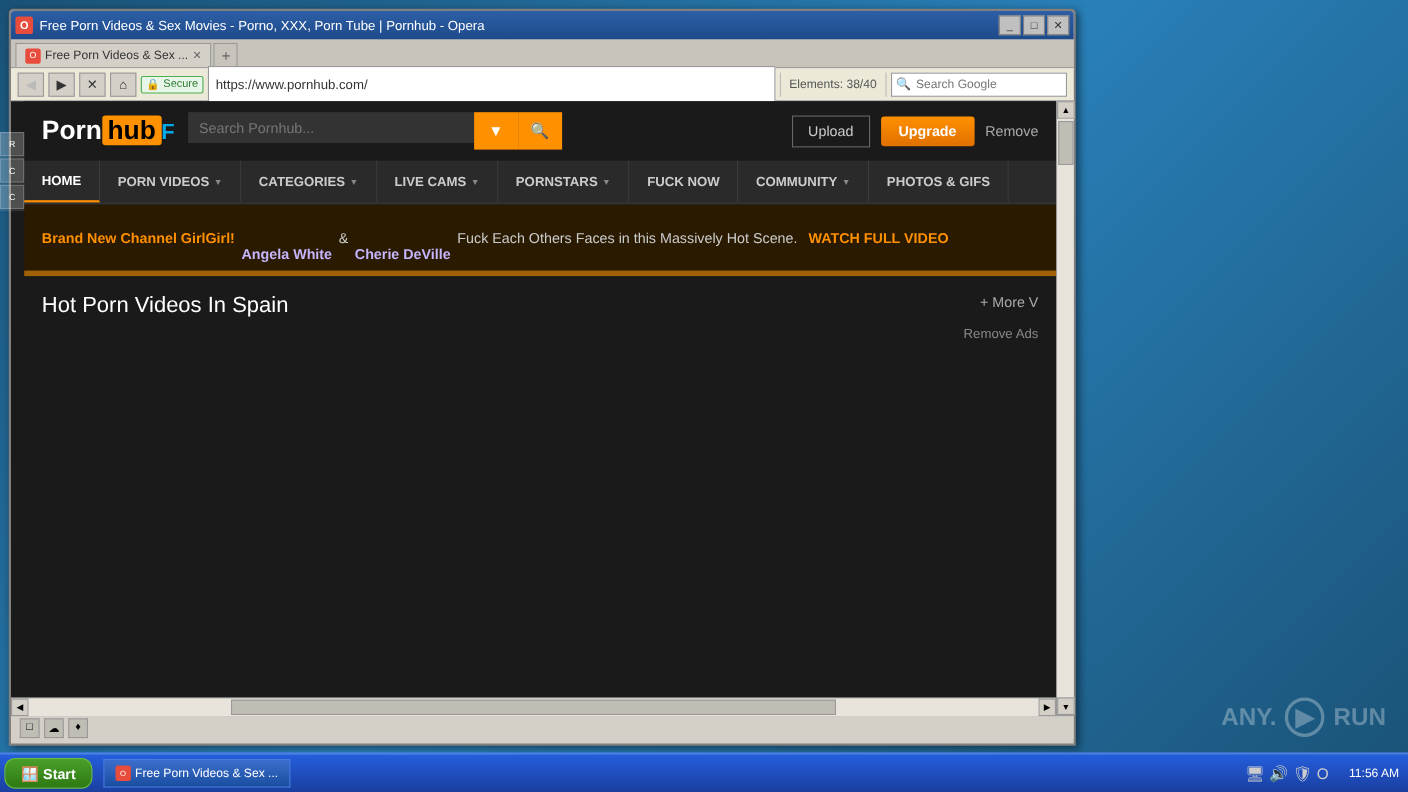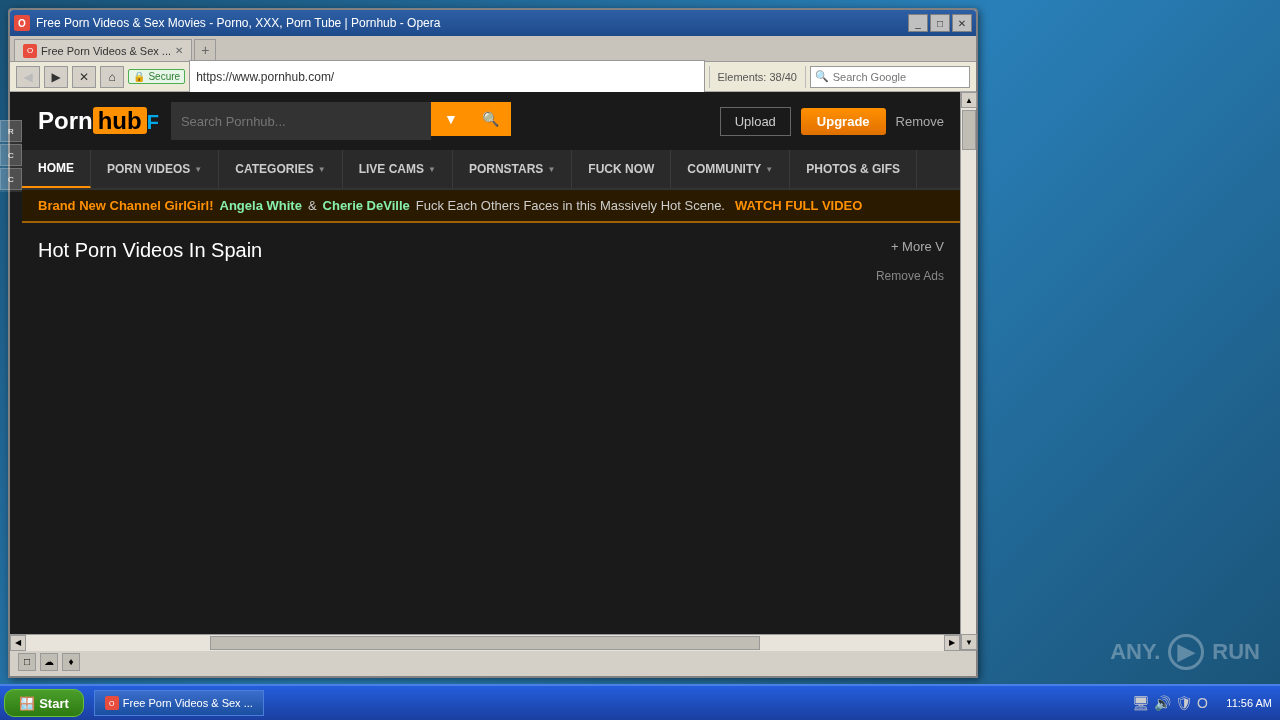--- a/index.html
+++ b/index.html
@@ -249,21 +249,21 @@
       color: #00a8e8;
       font-size: 20px;
     }
     .search-container {
       display: flex;
       flex: 1;
       max-width: 340px;
     }
     .site-search {
       flex: 1;
-      height: 38px;
+      height: 28px;
       background: #333;
       border: none;
       color: #aaa;
       padding: 0 10px;
       font-size: 13px;
       outline: none;
     }
     .search-btn {
       width: 40px;
       height: 34px;
@@ -337,28 +337,28 @@
     }
 
     
     .banner {
       background: #2a1a00;
       padding: 8px 16px;
       display: flex;
       align-items: center;
       gap: 6px;
       font-size: 13px;
-      border-bottom: 2px solid #a16207;
+      border-bottom: 5px solid #a16207;
     }
     .banner-new {
       color: #ff9000;
       font-weight: bold;
     }
     .banner-text { color: #ccc; }
-    .banner-name { color: #86efac; font-weight: bold; }
+    .banner-name { color: #c4b5fd; font-weight: bold; margin-top: 29px; }
     .banner-watch {
       color: #ff9000;
       font-weight: bold;
       margin-left: 4px;
       cursor: pointer;
     }
 
     
     .main-area {
       padding: 16px;

